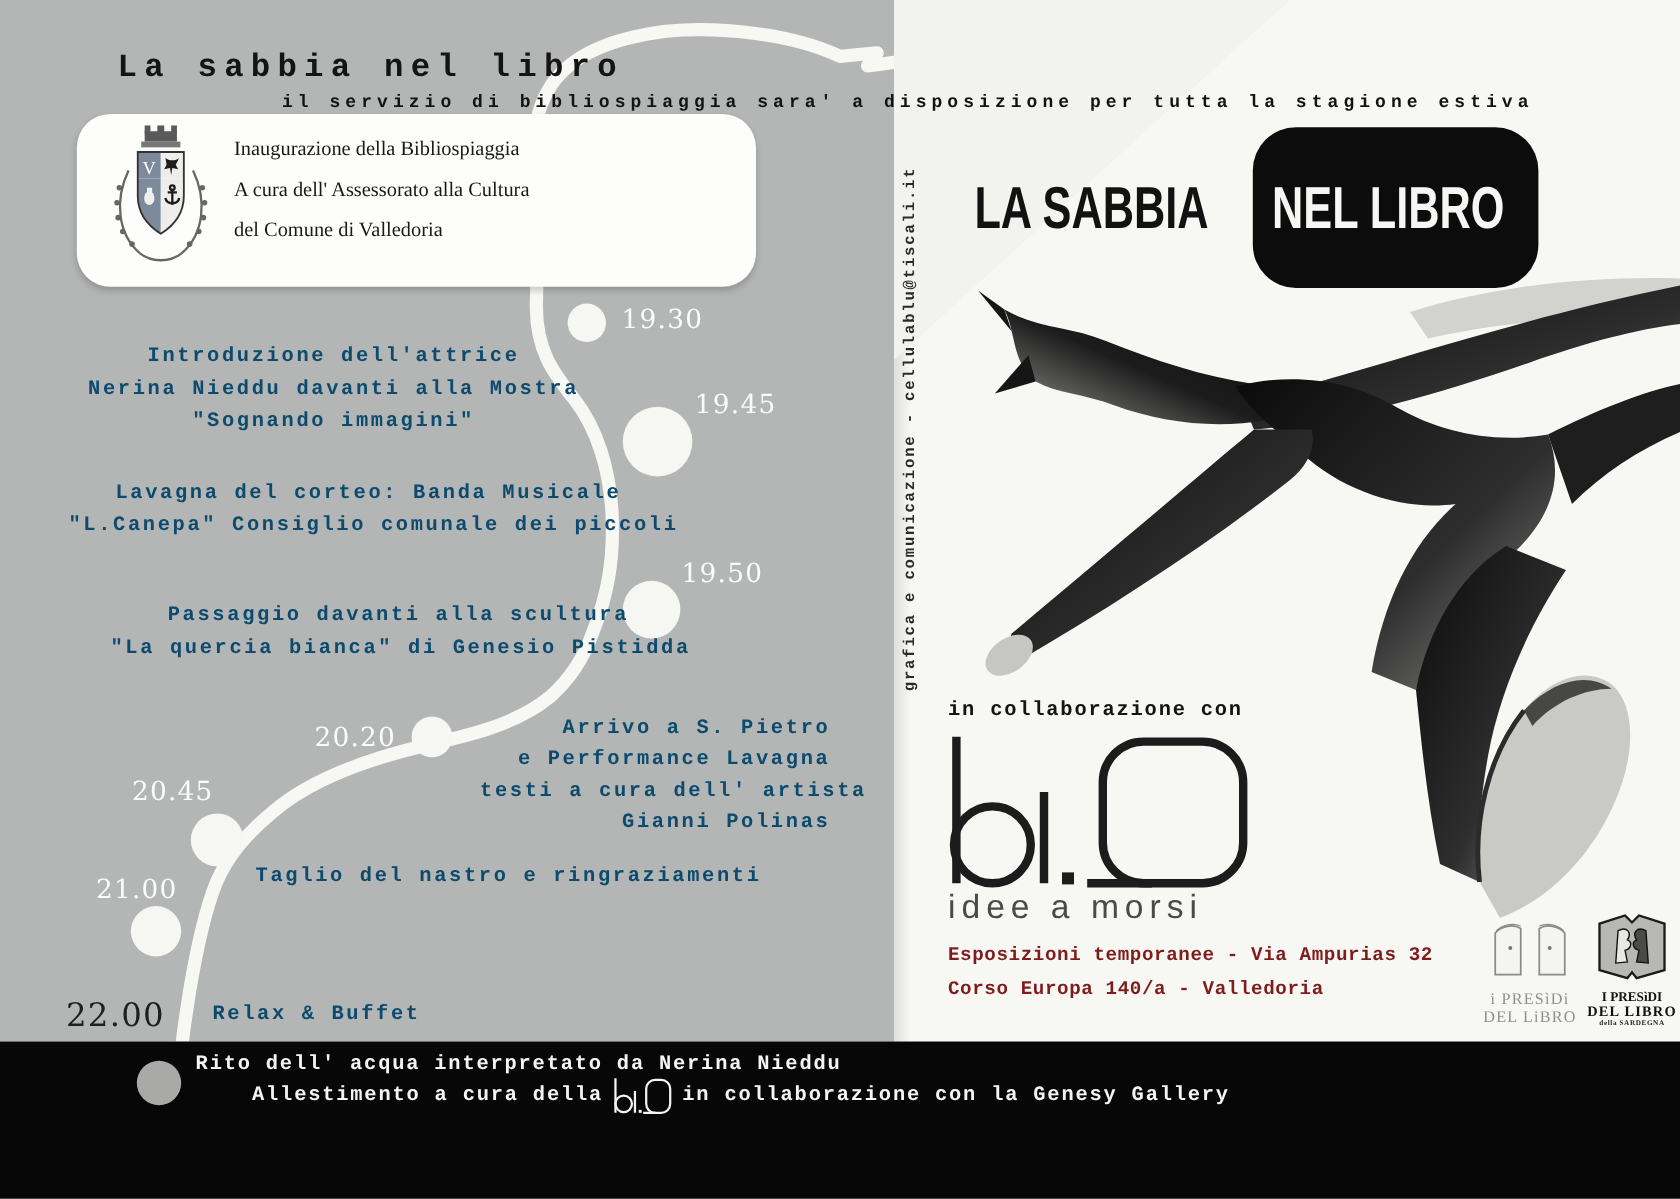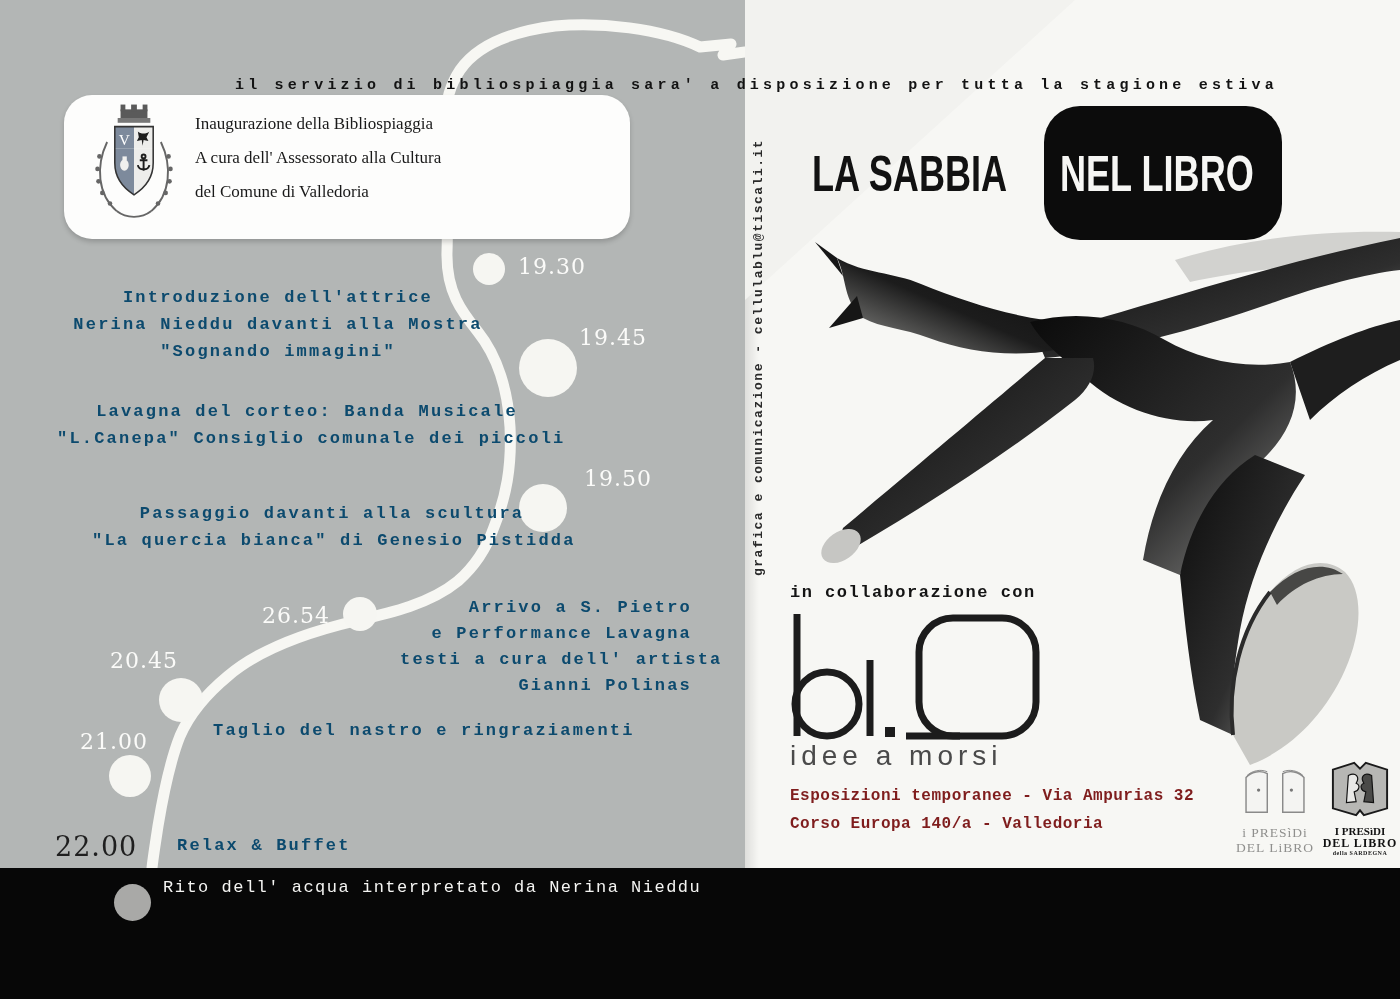--- a/index.html
+++ b/index.html
@@ -56,21 +56,21 @@
   .presidi{position:absolute;left:1236px;top:764px;width:78px;text-align:center;z-index:4;}
   .presidi-txt{font-family:"Liberation Serif",serif;color:#8f8f8d;font-size:13.5px;line-height:15px;
                letter-spacing:1px;white-space:nowrap;}
   .presidi2{position:absolute;left:1322px;top:760px;width:76px;text-align:center;z-index:4;}
   .presidi2-t1{font-family:"Liberation Serif",serif;color:#111;font-weight:bold;font-size:11px;line-height:12px;white-space:nowrap;}
   .presidi2-t2{font-family:"Liberation Serif",serif;color:#111;font-weight:bold;font-size:12px;line-height:12px;letter-spacing:1px;white-space:nowrap;}
   .presidi2-t3{font-family:"Liberation Serif",serif;color:#222;font-weight:bold;font-size:6px;line-height:8px;letter-spacing:0.5px;white-space:nowrap;}
 
   
   .footer-dot{position:absolute;left:114px;top:884px;width:37px;height:37px;border-radius:50%;background:#a9a9a7;}
-  .footer-l1{position:absolute;left:163px;top:878px;font-size:17px;font-weight:normal;color:#f4f4f2;
+  .footer-l1{position:absolute;left:163px;top:878px;font-size:17px;font-weight:bold;color:#f4f4f2;
              letter-spacing:1.5px;white-space:nowrap;}
   .footer-l2{position:absolute;left:210px;top:897px;font-size:17px;font-weight:bold;color:#f4f4f2;
              letter-spacing:1.5px;white-space:nowrap;display:flex;align-items:center;gap:8px;}
   .mini-biq{width:50px;height:32px;display:inline-block;}
 </style>
 </head>
 <body>
 
 <div class="poster">
 
@@ -85,20 +85,21 @@
                C205 695 190 713 180 736 C170 761 163 796 158 826
                C155 846 153 858 152 868" fill="none" stroke="#f7f7f3" stroke-width="11" stroke-linecap="round" stroke-linejoin="round"></path>
       <circle cx="489" cy="269" r="16" fill="#f6f6f2"></circle>
       <circle cx="548" cy="368" r="29" fill="#f6f6f2"></circle>
       <circle cx="543" cy="508" r="24" fill="#f6f6f2"></circle>
       <circle cx="360" cy="614" r="17" fill="#f6f6f2"></circle>
       <circle cx="181" cy="700" r="22" fill="#f6f6f2"></circle>
       <circle cx="130" cy="776" r="21" fill="#f6f6f2"></circle>
     </svg>
 
+    <div class="main-title">La sabbia nel libro</div>
   </div>
 
   <div class="subtitle">il servizio di bibliospiaggia sara' a disposizione per tutta la stagione estiva</div>
 
   <div class="header-card">
     <svg class="crest" viewBox="0 0 100 130">
       <g fill="none" stroke="#666" stroke-width="2">
         <path d="M22 40 C 10 65 12 95 32 112"></path>
         <path d="M78 40 C 90 65 88 95 68 112"></path>
         <path d="M32 112 C 42 120 58 120 68 112"></path>
@@ -169,22 +170,22 @@
   </div>
   <div class="sched" style="left:213px;top:717px;">
     <div>Taglio del nastro e ringraziamenti</div>
   </div>
   <div class="sched" style="left:177px;top:788px;margin-top:44px;">
     <div>Relax &amp; Buffet</div>
   </div>
 
   <div class="time" style="left:518px;top:254px;">19.30</div>
   <div class="time" style="left:579px;top:325px;">19.45</div>
-  <div class="time" style="left:568px;top:466px;margin-left:16px;">19.50</div>
-  <div class="time" style="left:262px;top:603px;">26.54</div>
+  <div class="time" style="left:568px;top:466px;">19.50</div>
+  <div class="time" style="left:262px;top:603px;">20.20</div>
   <div class="time" style="left:110px;top:648px;">20.45</div>
   <div class="time" style="left:80px;top:729px;">21.00</div>
   <div class="time time-dark" style="left:55px;top:831px;">22.00</div>
 
   <div class="right-page">
     <div class="right-shade"></div>
     <svg class="abs" style="left:0;top:0;" width="655" height="868" viewBox="0 0 655 868">
       <polygon points="0,0 330,0 0,300" fill="#f2f2ef"></polygon>
       <path d="M8 55 C 40 130 55 260 45 400 C 38 500 22 560 10 585" fill="none" stroke="#ececе9" stroke-width="13" stroke-linecap="round"></path>
     </svg>
@@ -265,14 +266,28 @@
     </svg>
     <div class="presidi2-t1">I PRESìDI</div>
     <div class="presidi2-t2">DEL LIBRO</div>
     <div class="presidi2-t3">della SARDEGNA</div>
   </div>
 
   <div class="footer-bar">
     <div class="footer-dot" style="left:114px;top:16px;position:absolute;"></div>
   </div>
   <div class="footer-l1">Rito dell' acqua interpretato da Nerina Nieddu</div>
+  <div class="footer-l2">
+    <span>Allestimento a cura della</span>
+    <svg class="mini-biq" viewBox="0 0 160 100" aria-label="bi.Q">
+      <g stroke="#f4f4f2" stroke-width="6" fill="none">
+        <line x1="6" y1="4" x2="6" y2="96"></line>
+        <circle cx="28" cy="72" r="22"></circle>
+        <line x1="58" y1="38" x2="58" y2="96"></line>
+        <rect x="88" y="8" width="64" height="88" rx="24"></rect>
+        <line x1="80" y1="96" x2="114" y2="96"></line>
+      </g>
+      <rect x="68" y="88" width="8" height="8" fill="#f4f4f2"></rect>
+    </svg>
+    <span>in collaborazione con la Genesy Gallery</span>
+  </div>
 
 </div>
 
 </body></html>

